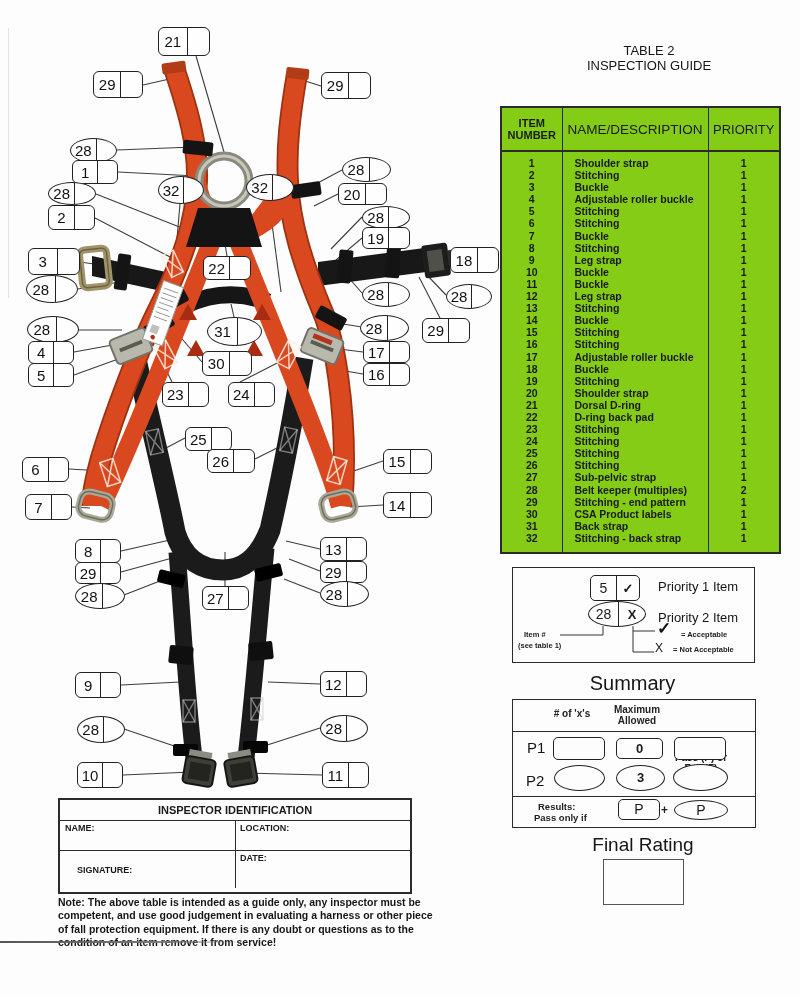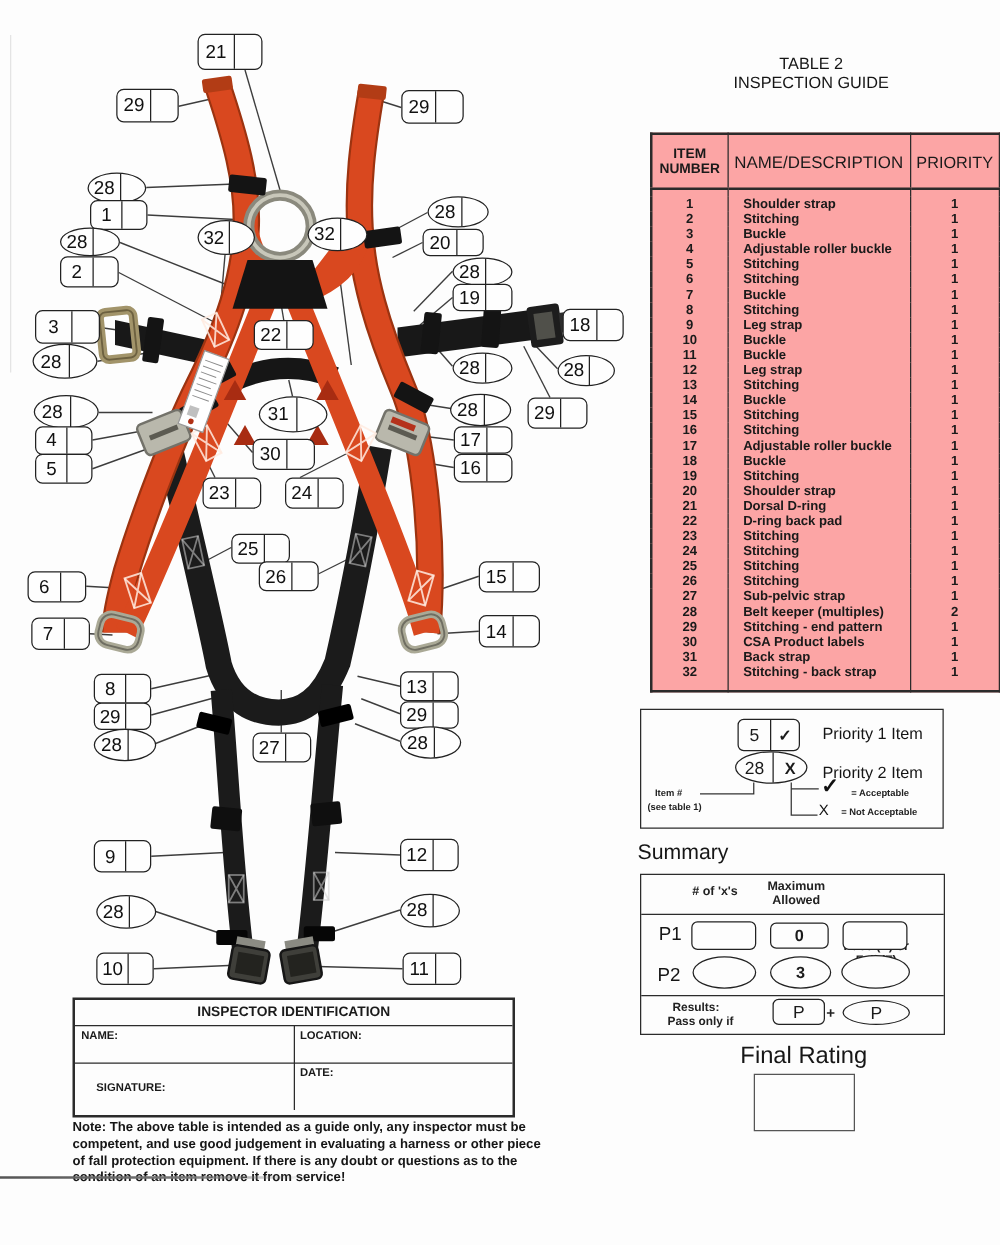--- a/index.html
+++ b/index.html
@@ -10,22 +10,22 @@
   
   .callout{position:absolute;border:1.4px solid #222;background:#fefefe;display:flex;
            align-items:center;box-sizing:border-box;}
   .callout.box{border-radius:6px;}
   .callout.ellipse{border-radius:50%;}
   .cnum{flex:0 0 55%;text-align:center;font-size:15px;color:#111;line-height:1;}
   .cdiv{width:0;border-left:1px solid #222;align-self:stretch;}
   .cblank{flex:1;}
 
   
-  #insp-table{position:absolute;left:520px;top:106px;width:281px;height:446px;
-              border-collapse:collapse;table-layout:fixed;background:#fca5a5;}
+  #insp-table{position:absolute;left:500px;top:106px;width:281px;height:446px;
+              border-collapse:collapse;table-layout:fixed;background:#84cc16;}
   #insp-table, #insp-table th, #insp-table td{border:0;}
   #insp-table{border:2px solid #2b2b2b;}
   #insp-table thead th{border-bottom:2px solid #2b2b2b;vertical-align:middle;height:42px;padding:0;}
   #insp-table .col-item{width:61px;}
   #insp-table .col-name{width:146px;}
   #insp-table .col-pri{width:72px;}
   #insp-table th.h-item{font-size:11px;font-weight:bold;line-height:12px;border-right:1.5px solid #2b2b2b;}
   #insp-table th.h-name{font-size:13.5px;font-weight:normal;border-right:1.5px solid #2b2b2b;}
   #insp-table th.h-pri{font-size:13px;font-weight:normal;}
   #insp-table tbody td{font-size:10.5px;font-weight:bold;line-height:12.1px;padding:0;vertical-align:middle;}
@@ -43,21 +43,21 @@
   #legend .p1box{position:absolute;left:77px;top:7px;width:48px;height:24px;border:1.4px solid #222;border-radius:5px;display:flex;align-items:center;}
   #legend .p2el{position:absolute;left:75px;top:33px;width:56px;height:24px;border:1.4px solid #222;border-radius:50%;display:flex;align-items:center;}
   #legend .lnum{flex:0 0 52%;text-align:center;font-size:14px;}
   #legend .ldiv{width:0;border-left:1px solid #222;align-self:stretch;}
   #legend .lmark{flex:1;text-align:center;font-size:13px;font-weight:bold;}
   #legend .plabel{position:absolute;font-size:13px;color:#151515;}
   #legend .small{position:absolute;font-size:7.5px;font-weight:bold;color:#222;}
   #legend .glyph{position:absolute;font-weight:bold;color:#111;}
 
   
-  #summary-title{position:absolute;left:510px;top:672px;width:245px;text-align:left;font-size:17px;color:#161616;}
+  #summary-title{position:absolute;left:510px;top:672px;width:245px;text-align:center;font-size:20px;color:#161616;}
   #summary{position:absolute;left:512px;top:699px;width:242px;height:127px;border:1.7px solid #2b2b2b;background:#fdfdfd;}
   #summary .hdrline{position:absolute;left:0;top:31px;width:100%;border-top:1.4px solid #2b2b2b;}
   #summary .resline{position:absolute;left:0;top:96px;width:100%;border-top:1.4px solid #2b2b2b;}
   #summary .shead{position:absolute;font-size:10px;font-weight:bold;color:#222;text-align:center;line-height:11px;}
   #summary .rowlab{position:absolute;font-size:15px;color:#161616;}
   #summary .sbox{position:absolute;border:1.3px solid #222;border-radius:5px;background:#fdfdfd;text-align:center;font-size:13px;font-weight:bold;}
   #summary .sel{position:absolute;border:1.3px solid #222;border-radius:50%;background:#fdfdfd;text-align:center;font-size:13px;font-weight:bold;}
   #summary .rtext{position:absolute;font-size:9.5px;font-weight:bold;color:#222;}
 
   

